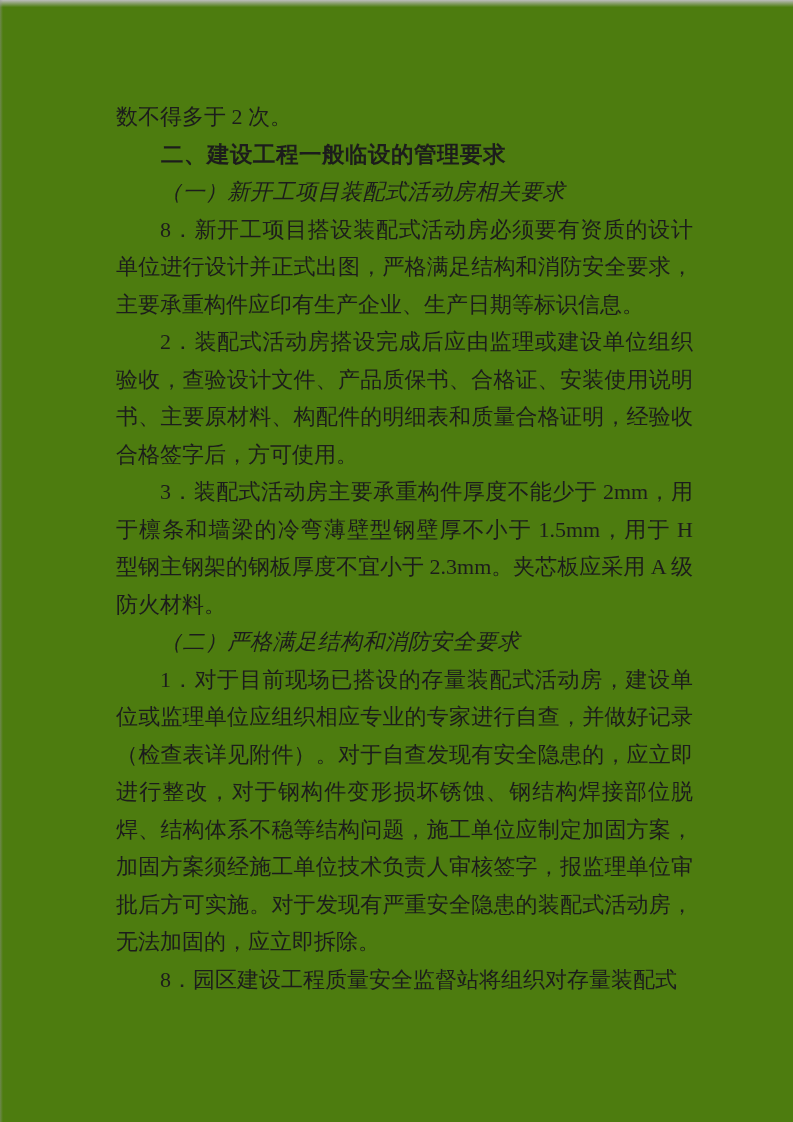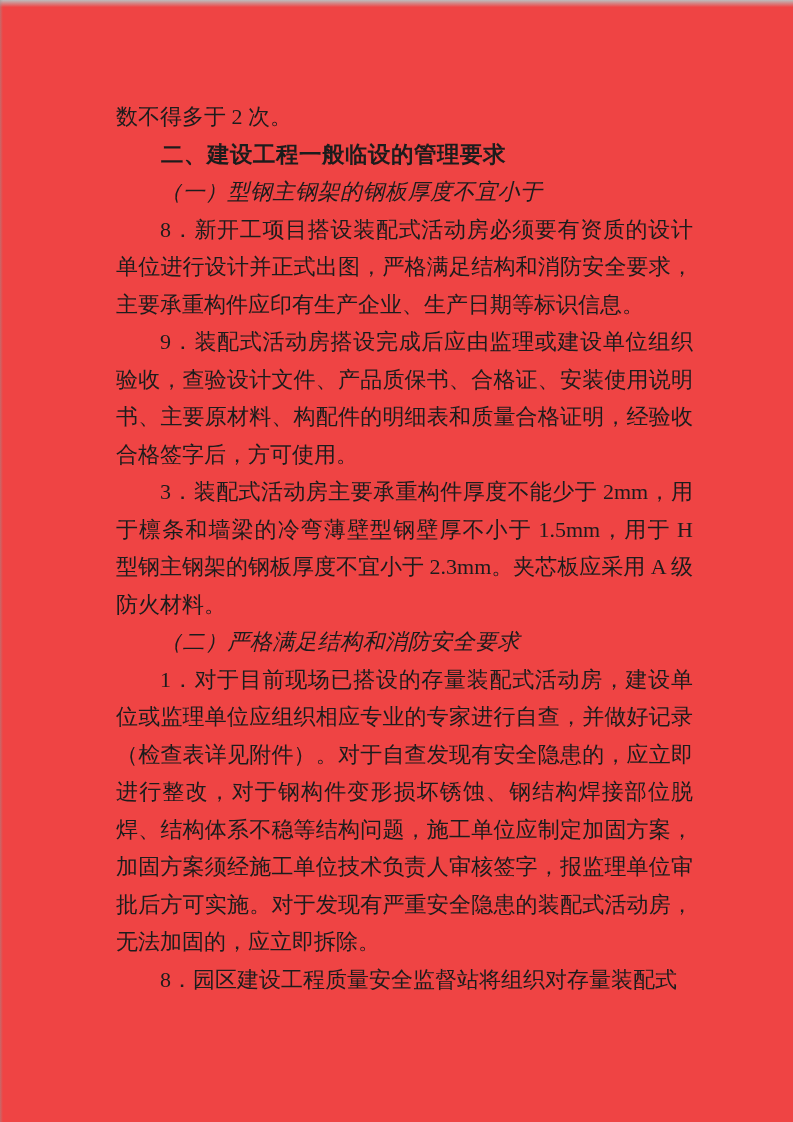--- a/index.html
+++ b/index.html
@@ -6,21 +6,21 @@
   body {
     width: 793px; height: 1122px;
     background: #ffffff;
     overflow: hidden;
   }
   .page {
     position: relative;
     width: 793px; height: 1122px;
     box-sizing: border-box;
     padding: 98px 100px 0 116px;
-    background: #ef4444;
+    background: #4d7c0f;
     font-family: "Liberation Serif", "DejaVu Serif", serif;
     font-size: 22px;
     line-height: 37.5px;
     color: #1c1c1c;
   }
   .scan-top {
     position: absolute; top: 0; left: 0;
     width: 100%; height: 8px;
     background: linear-gradient(180deg, #bdbdbd 0%, rgba(255,255,255,0) 90%);
   }
@@ -57,25 +57,25 @@
 <body>
 
 <div class="page">
   <div class="scan-top"></div>
   <div class="scan-left"></div>
 
   <p class="cont">数不得多于 2 次。</p>
 
   <h2 class="h-main">二、建设工程一般临设的管理要求</h2>
 
-  <h3 class="h-sub">（一）型钢主钢架的钢板厚度不宜小于</h3>
+  <h3 class="h-sub">（一）新开工项目装配式活动房相关要求</h3>
 
   <p class="body">8．新开工项目搭设装配式活动房必须要有资质的设计单位进行设计并正式出图，严格满足结构和消防安全要求，主要承重构件应印有生产企业、生产日期等标识信息。</p>
 
-  <p class="body">9．装配式活动房搭设完成后应由监理或建设单位组织验收，查验设计文件、产品质保书、合格证、安装使用说明书、主要原材料、构配件的明细表和质量合格证明，经验收合格签字后，方可使用。</p>
+  <p class="body">2．装配式活动房搭设完成后应由监理或建设单位组织验收，查验设计文件、产品质保书、合格证、安装使用说明书、主要原材料、构配件的明细表和质量合格证明，经验收合格签字后，方可使用。</p>
 
   <p class="body">3．装配式活动房主要承重构件厚度不能少于 2mm，用于檩条和墙梁的冷弯薄壁型钢壁厚不小于 1.5mm，用于 H 型钢主钢架的钢板厚度不宜小于 2.3mm。夹芯板应采用 A 级防火材料。</p>
 
   <h3 class="h-sub">（二）严格满足结构和消防安全要求</h3>
 
   <p class="body">1．对于目前现场已搭设的存量装配式活动房，建设单位或监理单位应组织相应专业的专家进行自查，并做好记录（检查表详见附件）。对于自查发现有安全隐患的，应立即进行整改，对于钢构件变形损坏锈蚀、钢结构焊接部位脱焊、结构体系不稳等结构问题，施工单位应制定加固方案，加固方案须经施工单位技术负责人审核签字，报监理单位审批后方可实施。对于发现有严重安全隐患的装配式活动房，无法加固的，应立即拆除。</p>
 
   <p class="body">8．园区建设工程质量安全监督站将组织对存量装配式</p>
 </div>
 

